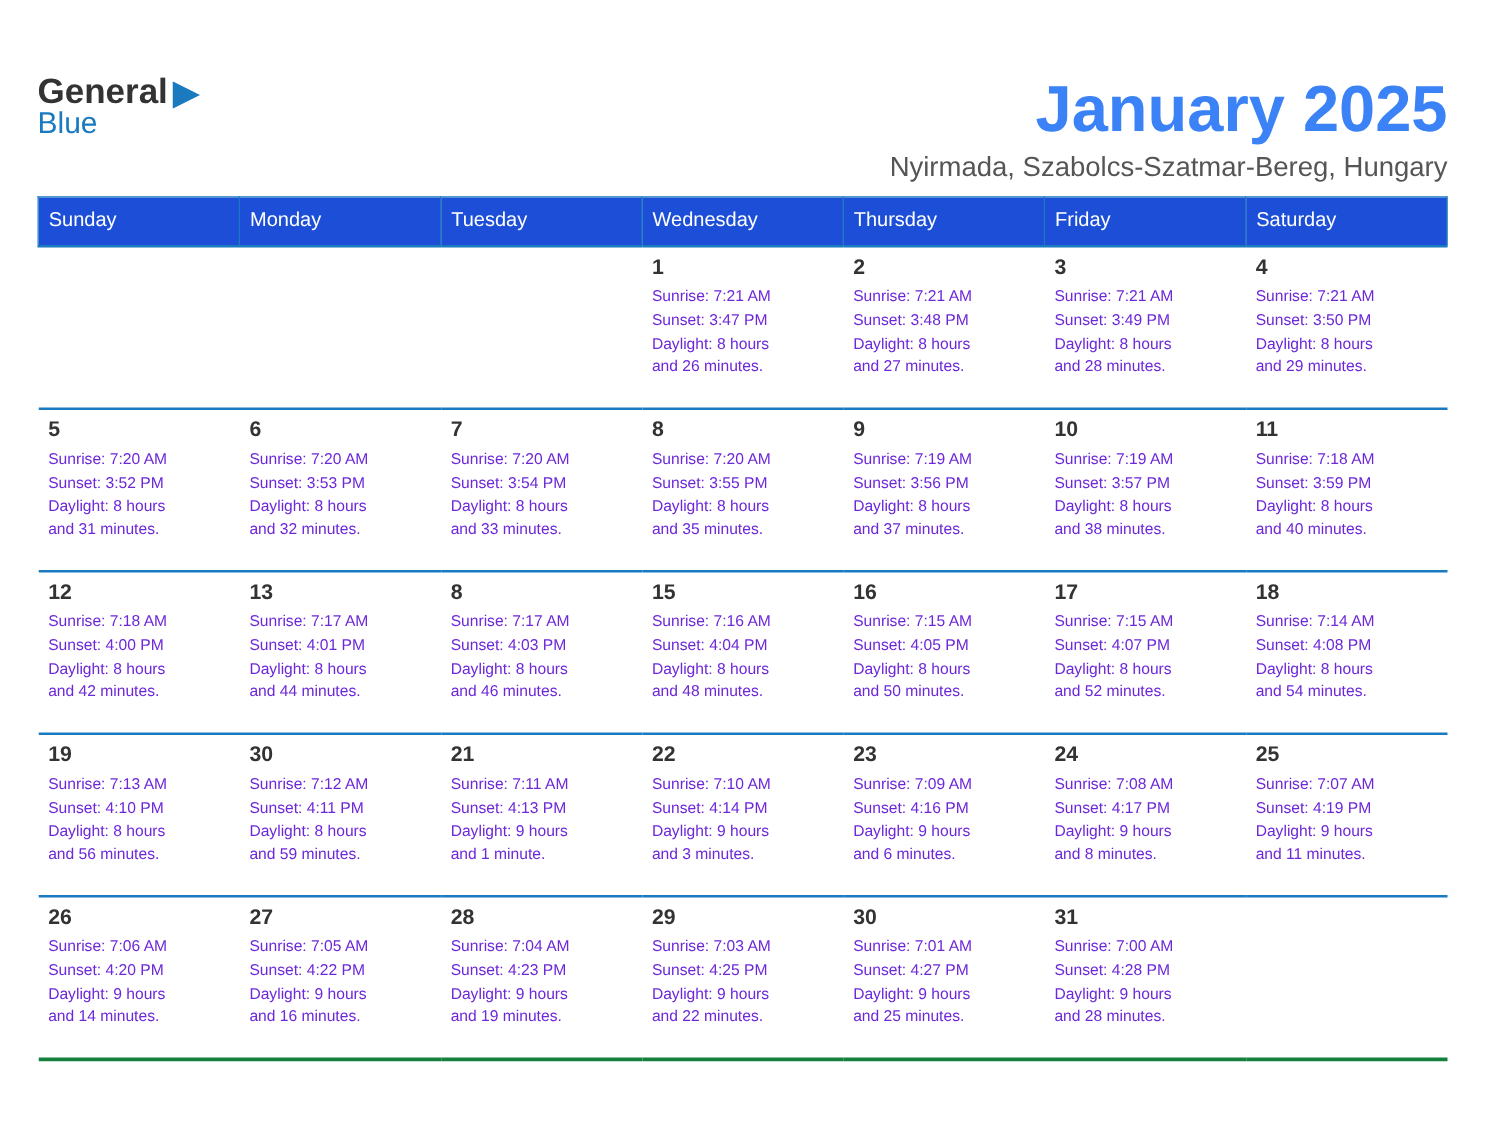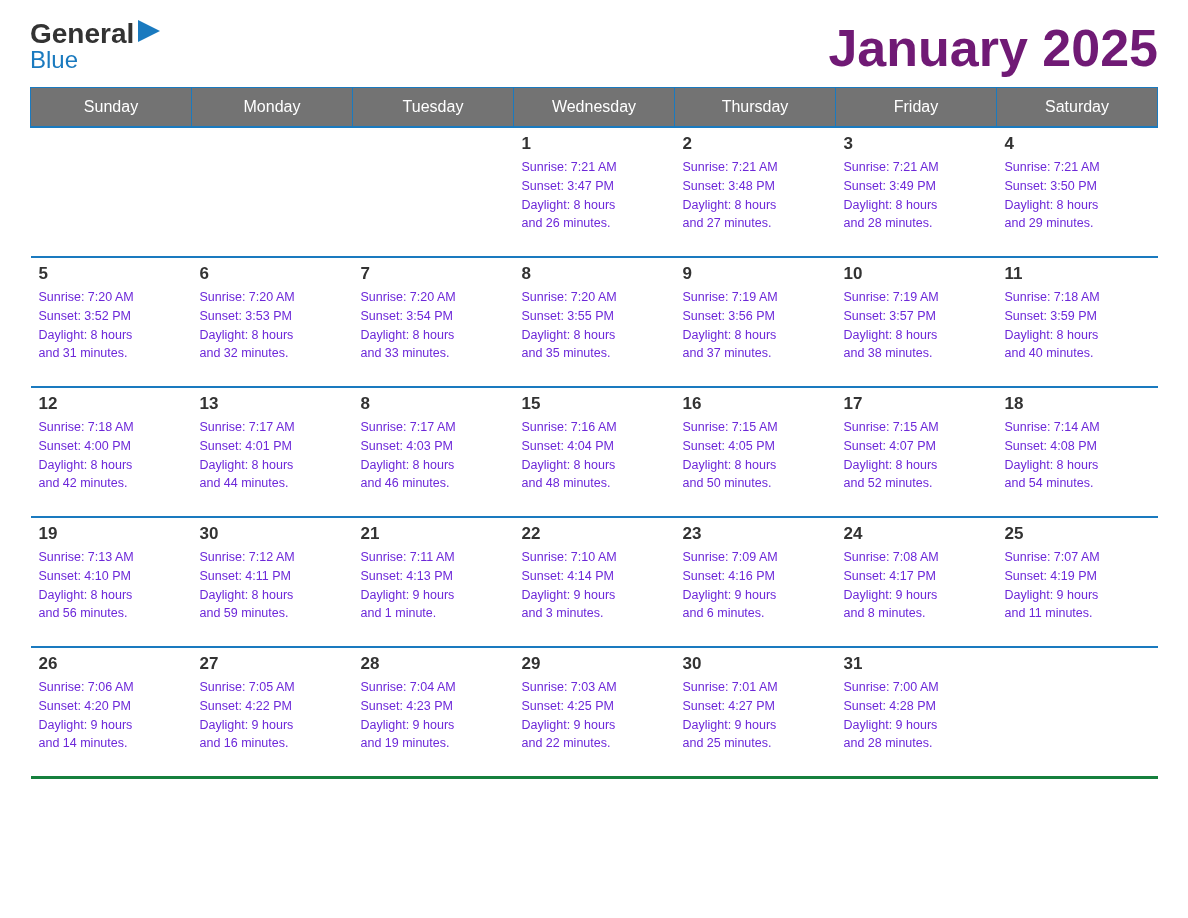--- a/index.html
+++ b/index.html
@@ -32,40 +32,41 @@
       font-size: 24px;
       font-weight: normal;
       color: #1a7abf;
     }
     .title-block {
       text-align: right;
     }
     .calendar-title {
       font-size: 52px;
       font-weight: bold;
-      color: #701a75;
+      color: #3b82f6;
       line-height: 1.1;
+      margin-top: 40px;
     }
     .calendar-subtitle {
       font-size: 22px;
       color: #555;
       margin-top: 4px;
     }
     .calendar-table {
       width: 100%;
       border-collapse: collapse;
       margin-top: 10px;
     }
     .calendar-table thead tr th {
-      background-color: #737373;
+      background-color: #1d4ed8;
       color: #fff;
       padding: 10px 8px;
       font-size: 16px;
       font-weight: normal;
-      text-align: center;
+      text-align: left;
       border: 1px solid #1a7abf;
     }
     .calendar-table tbody tr td {
       border: 1px solid #ccc;
       vertical-align: top;
       padding: 6px 8px;
       width: 14.28%;
       min-height: 110px;
       height: 130px;
     }
@@ -92,32 +93,33 @@
     }
     .calendar-table tbody tr:last-child td {
       border-bottom: 3px solid #15803d;
     }
   </style>
 </head>
 <body>
 
 <div class="header-section">
   <div class="logo">
-    <div style="display:flex; align-items:flex-start;">
+    <div style="display:flex; align-items:flex-end;margin-top:39px;">
       <span class="logo-general">General</span>
       <div style="display:flex; align-items:center; margin-left:4px;">
         <svg width="22" height="22" viewBox="0 0 22 22">
           <polygon points="0,0 22,11 0,22" fill="#1a7abf"></polygon>
         </svg>
       </div>
     </div>
     <span class="logo-line2">Blue</span>
   </div>
   <div class="title-block">
     <div class="calendar-title">January 2025</div>
+    <div class="calendar-subtitle">Nyirmada, Szabolcs-Szatmar-Bereg, Hungary</div>
   </div>
 </div>
 
 <table class="calendar-table">
   <thead>
     <tr>
     <th>Sunday</th>
         <th>Monday</th>
         <th>Tuesday</th>
         <th>Wednesday</th>

